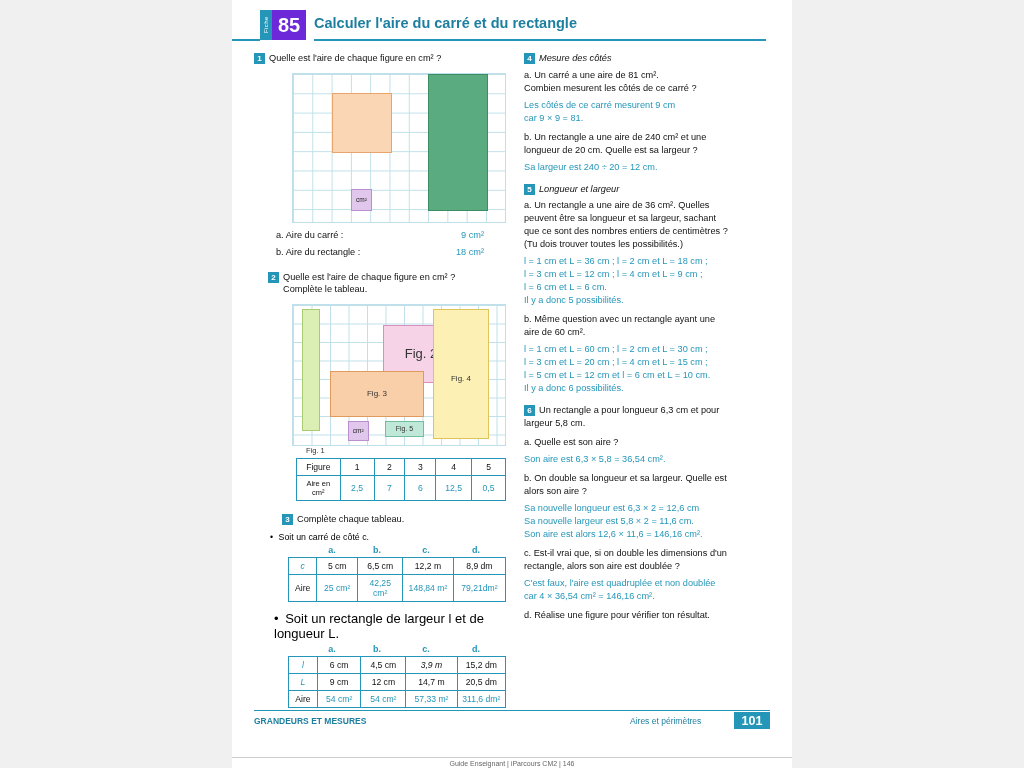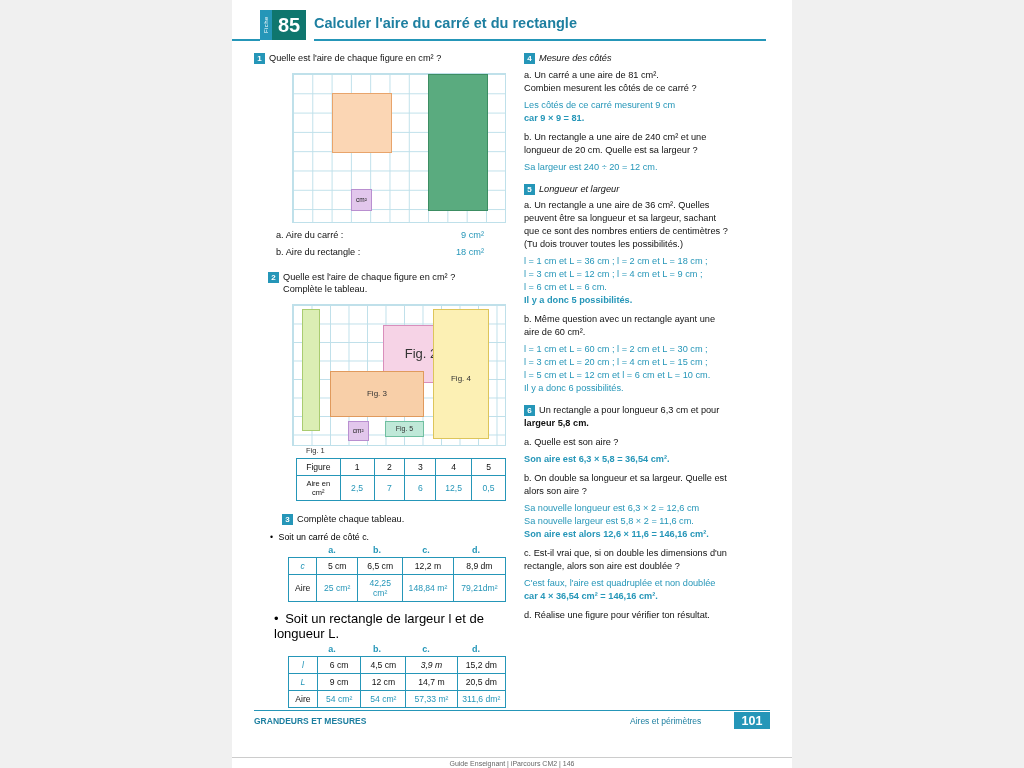--- a/index.html
+++ b/index.html
@@ -33,21 +33,21 @@
     font-size: 6px;
     writing-mode: vertical-rl;
     transform: rotate(180deg);
     text-align: center;
     line-height: 12px;
     letter-spacing: 0.4px;
   }
   .fiche-num {
     position: absolute; left: 40px; top: 2px;
     width: 34px; height: 30px;
-    background: #0f766e;
+    background: #6d28d9;
     color: #fff;
     font-size: 20px; font-weight: bold;
     display: flex; align-items: center; justify-content: center;
   }
   .header-title {
     position: absolute; left: 82px; top: 7px;
     color: #1d7fa0;
     font-size: 14.5px; font-weight: bold;
   }
   .header-rule {
@@ -72,21 +72,21 @@
     vertical-align: middle;
     margin-right: 4px;
   }
   .qline {
     font-size: 9.2px; color: #111; line-height: 12.5px;
   }
   .qtitle-italic { font-style: italic; font-size: 9.2px; }
   .ans { color: #2596b8; font-size: 9.2px; line-height: 13px; }
   .blk { color: #111; font-size: 9.2px; line-height: 13px; }
   .mb4 { margin-bottom: 4px; }
-  .mb6 { margin-bottom: 6px; font-weight: bold; }
+  .mb6 { margin-bottom: 6px; }
   .mb9 { margin-bottom: 9px; }
 
   
   .grid1 {
     position: relative;
     margin: 8px 0 0 38px;
     width: 212px; height: 148px;
     background: #ffffff;
     background-image:
       linear-gradient(to right, #bfe0ea 1px, transparent 1px),

